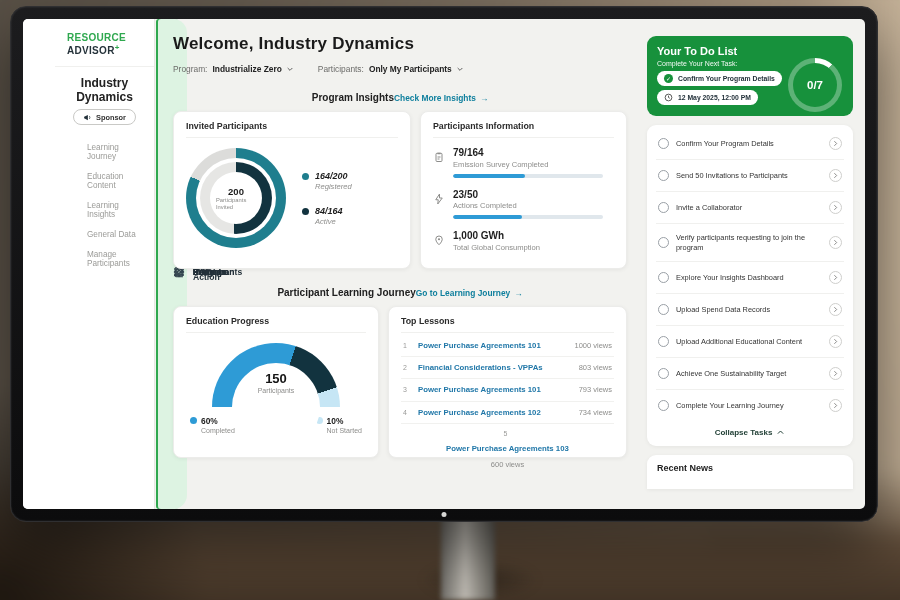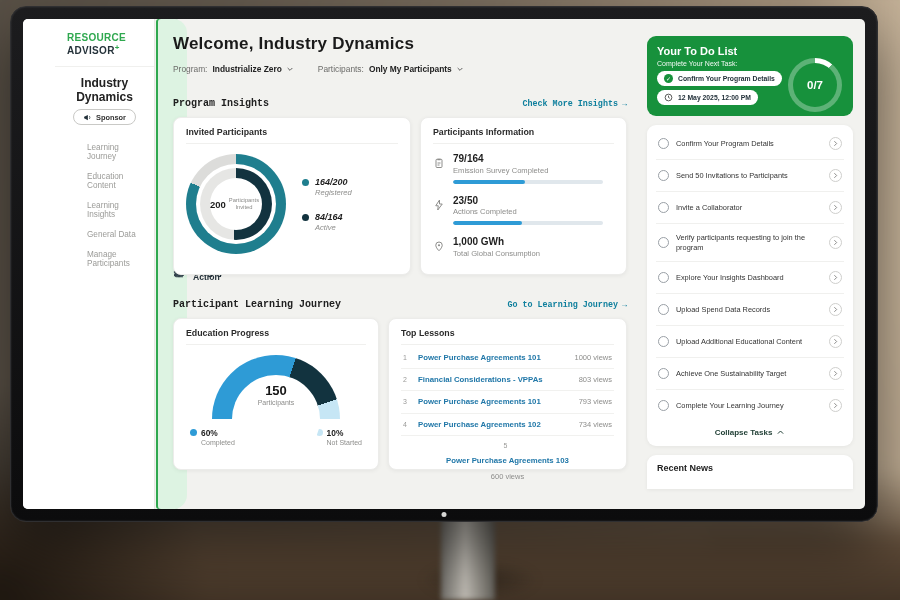--- a/index.html
+++ b/index.html
@@ -47,37 +47,37 @@
   .nav-icon { width:12px; height:12px; color:#33444e; flex:none; display:flex; }
   .nav-icon svg { width:100%; height:100%; }
 
   
   .main { position:absolute; left:133px; right:224px; top:0; bottom:0; padding:15px 14px 0 17px; }
   .welcome { font-size:17px; font-weight:800; color:#1a1a1a; letter-spacing:.2px; }
   .filters { display:flex; gap:24px; margin-top:10px; align-items:center; }
   .filter { display:flex; align-items:center; gap:5px; font-size:8.4px; color:#6c6c6a; }
   .filter-value { display:flex; align-items:center; gap:4px; font-weight:700; color:#222; cursor:pointer; }
   .chev { width:8px; height:8px; color:#444; display:flex; } .chev svg { width:100%; height:100%; }
-  .section-head { display:flex; justify-content:space-between; align-items:center; margin-top:24px; margin-bottom:8px;font-family:Liberation Mono, monospace; }
+  .section-head { display:flex; justify-content:center; align-items:center; margin-top:18px; margin-bottom:8px; }
   .section-title { font-size:10px; font-weight:800; color:#202020; }
   .section-link { font-size:8.4px; font-weight:700; color:#0e7f9d; display:flex; align-items:center; gap:4px; cursor:pointer; }
   .cards-row { display:flex; gap:9px; }
   .card { background:#fff; border:1px solid #ececea; border-radius:8px; box-shadow:0 1px 4px rgba(20,20,20,.06); padding:9px 12px; }
   .card-title { font-size:8.8px; font-weight:700; color:#2b2b2b; padding-bottom:6px; border-bottom:1px solid #f0f0ee; }
   .card-invited { width:238px; height:158px; }
   .card-info { flex:1; height:158px; }
   .card-edu { width:206px; height:152px; }
   .card-lessons { flex:1; height:152px; }
 
   
   .donut-wrap { display:flex; align-items:center; gap:16px; margin-top:10px; }
   .donut { width:100px; height:100px; border-radius:50%; display:grid; place-items:center; flex:none; }
   .donut-mid { width:80px; height:80px; border-radius:50%; background:#fff; display:grid; place-items:center; }
   .donut-inner { width:72px; height:72px; border-radius:50%; display:grid; place-items:center; }
-  .donut-hole { width:52px; height:52px; border-radius:50%; background:#fff; display:flex; flex-direction:row; align-items:center; justify-content:center; text-align:center; }
+  .donut-hole { width:52px; height:52px; border-radius:50%; background:#fff; display:flex; flex-direction:column; align-items:center; justify-content:center; }
   .donut-hole .v { font-size:9.5px; font-weight:800; color:#1c1c1c; }
   .donut-hole .l { font-size:5.8px; color:#8b8b89; line-height:1.2; width:40px; }
   .legend-col { display:flex; flex-direction:column; gap:15px;font-style:italic; }
   .legend-item { display:flex; gap:6px; align-items:flex-start; }
   .dot { width:7px; height:7px; border-radius:50%; margin-top:2px; flex:none; }
   .legend-item .v { font-size:9px; font-weight:800; color:#1d1d1d; }
   .legend-item .l { font-size:7.6px; color:#8d8d8b; margin-top:1px; }
 
   
   .stats { margin-top:9px; }

